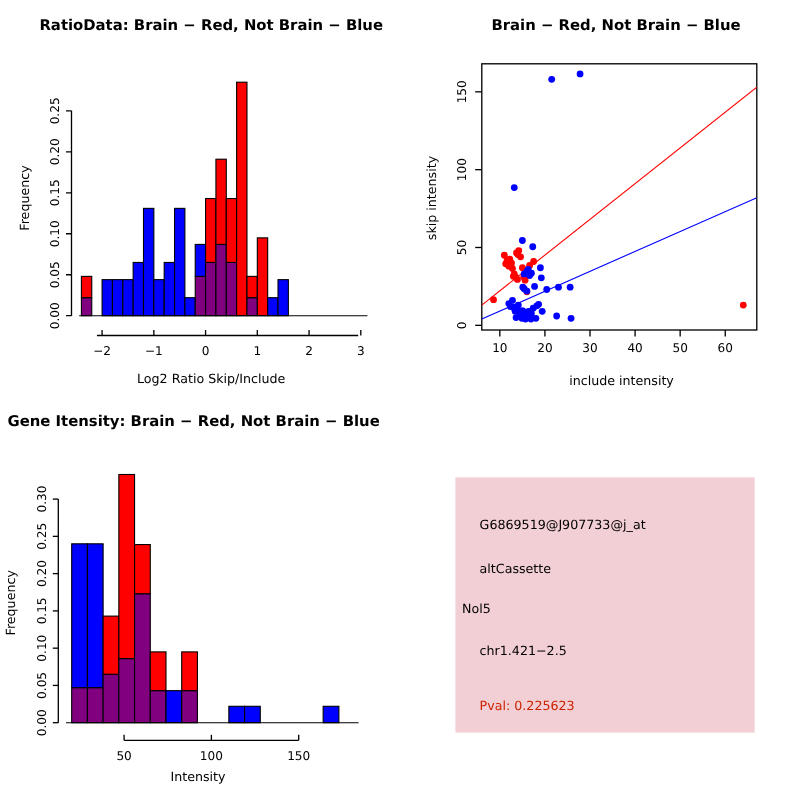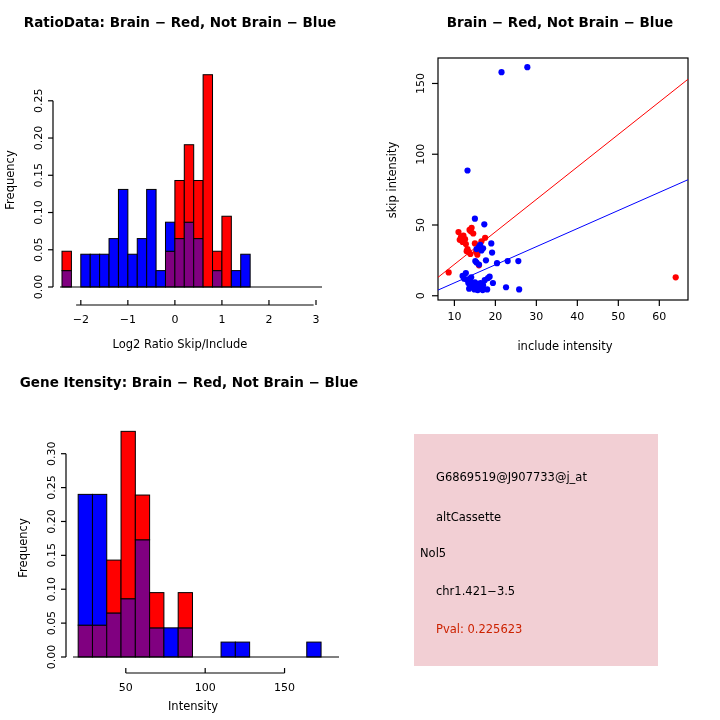--- a/index.html
+++ b/index.html
@@ -4,31 +4,31 @@
 <style>
   html,body{margin:0;padding:0;background:#ffffff;}
   body{width:720px;height:720px;overflow:hidden;
        font-family:"DejaVu Sans","Liberation Sans",sans-serif;}
   #root{position:relative;width:720px;height:720px;}
   .panel{position:absolute;}
   .ttl{font-weight:bold;font-size:13.5px;fill:#000;}
   .axlab{font-size:11.5px;fill:#000;}
   .tick{font-size:11px;fill:#000;}
   svg{display:block;}
-  .infobox{position:absolute;left:414px;top:434px;width:244px;height:232px;
+  .infobox{position:absolute;left:414px;top:434px;width:272px;height:232px;
            background:#f2cfd4;}
   .infotxt{position:absolute;font-size:11.5px;color:#000;white-space:nowrap;}
-  .pval{color:#cc2200;}
+  .pval{color:#cc2200;margin-top:12px;}
 </style>
 </head>
 <body>
 
 <div id="root">
 
-  <div class="panel" style="left:0;top:0;width:360px;height:360px;">
+  <div class="panel" style="left:0;top:0;width:360px;height:360px;padding-left:12px;">
     <svg id="svg-ratio" width="360" height="360">
       <text id="t-ratio-title" class="ttl" x="180" y="27" text-anchor="middle">RatioData: Brain − Red, Not Brain − Blue</text>
       <text id="t-ratio-xlab" class="axlab" x="180" y="348" text-anchor="middle">Log2 Ratio Skip/Include</text>
       <text id="t-ratio-ylab" class="axlab" x="14" y="180" text-anchor="middle" transform="rotate(-90 14 180)">Frequency</text>
       <g id="g-ratio-bars">
           <rect x="62" y="270.6137931034483" width="9.40740740740739" height="16.3862068965517" fill="#800080" stroke="#000" stroke-width="1"></rect>
           <rect x="62" y="251.24827586206897" width="9.40740740740739" height="19.365517241379337" fill="#FF0000" stroke="#000" stroke-width="1"></rect>
           <rect x="80.81481481481481" y="254.22758620689655" width="9.407407407407405" height="32.77241379310345" fill="#0000FF" stroke="#000" stroke-width="1"></rect>
           <rect x="90.22222222222221" y="254.22758620689655" width="9.407407407407405" height="32.77241379310345" fill="#0000FF" stroke="#000" stroke-width="1"></rect>
           <rect x="99.62962962962962" y="254.22758620689655" width="9.407407407407419" height="32.77241379310345" fill="#0000FF" stroke="#000" stroke-width="1"></rect>
@@ -190,21 +190,21 @@
           <line x1="197.34426229508196" y1="300" x2="197.34426229508196" y2="306" stroke="#000" stroke-width="1.2"></line>
           <text x="197.34426229508196" y="320" class="tick" text-anchor="middle">40</text>
           <line x1="238.32786885245903" y1="300" x2="238.32786885245903" y2="306" stroke="#000" stroke-width="1.2"></line>
           <text x="238.32786885245903" y="320" class="tick" text-anchor="middle">50</text>
           <line x1="279.311475409836" y1="300" x2="279.311475409836" y2="306" stroke="#000" stroke-width="1.2"></line>
           <text x="279.311475409836" y="320" class="tick" text-anchor="middle">60</text>
         </g>
     </svg>
   </div>
 
-  <div class="panel" style="left:0;top:360px;width:360px;height:360px;margin-left:13px;">
+  <div class="panel" style="left:0;top:360px;width:360px;height:360px;">
     <svg id="svg-gene" width="360" height="360">
       <text id="t-gene-title" class="ttl" x="176" y="27" text-anchor="middle">Gene Itensity: Brain − Red, Not Brain − Blue</text>
       <text id="t-gene-xlab" class="axlab" x="180" y="350" text-anchor="middle">Intensity</text>
       <text id="t-gene-ylab" class="axlab" x="14" y="188" text-anchor="middle" transform="rotate(-90 14 188)">Frequency</text>
       <g id="g-gene-bars">
           <rect x="65.175" y="265.15223880597017" width="14.287500000000009" height="31.84776119402983" fill="#800080" stroke="#000" stroke-width="1"></rect>
           <rect x="65.175" y="134.37313432835822" width="14.287500000000009" height="130.77910447761195" fill="#0000FF" stroke="#000" stroke-width="1"></rect>
           <rect x="79.4625" y="265.15223880597017" width="14.287499999999994" height="31.84776119402983" fill="#800080" stroke="#000" stroke-width="1"></rect>
           <rect x="79.4625" y="134.37313432835822" width="14.287499999999994" height="130.77910447761195" fill="#0000FF" stroke="#000" stroke-width="1"></rect>
           <rect x="93.75" y="252.955223880597" width="14.287499999999994" height="44.044776119403" fill="#800080" stroke="#000" stroke-width="1"></rect>
@@ -247,17 +247,17 @@
           <text x="271.54999999999995" y="331" class="tick" text-anchor="middle">150</text>
           <line x1="60" y1="297" x2="326" y2="297" stroke="#000" stroke-width="1"></line>
         </g>
     </svg>
   </div>
 
   <div class="infobox">
     <div class="infotxt" style="left:22px;top:36px;">G6869519@J907733@j_at</div>
     <div class="infotxt" style="left:22px;top:76px;">altCassette</div>
     <div class="infotxt" style="left:6px;top:112px;">Nol5</div>
-    <div class="infotxt" style="left:22px;top:150px;">chr1.421−3.5</div>
+    <div class="infotxt" style="left:22px;top:150px;">chr1.421−2.5</div>
     <div class="infotxt pval" style="left:22px;top:188px;">Pval: 0.225623</div>
   </div>
 
 </div>
 
 </body></html>

